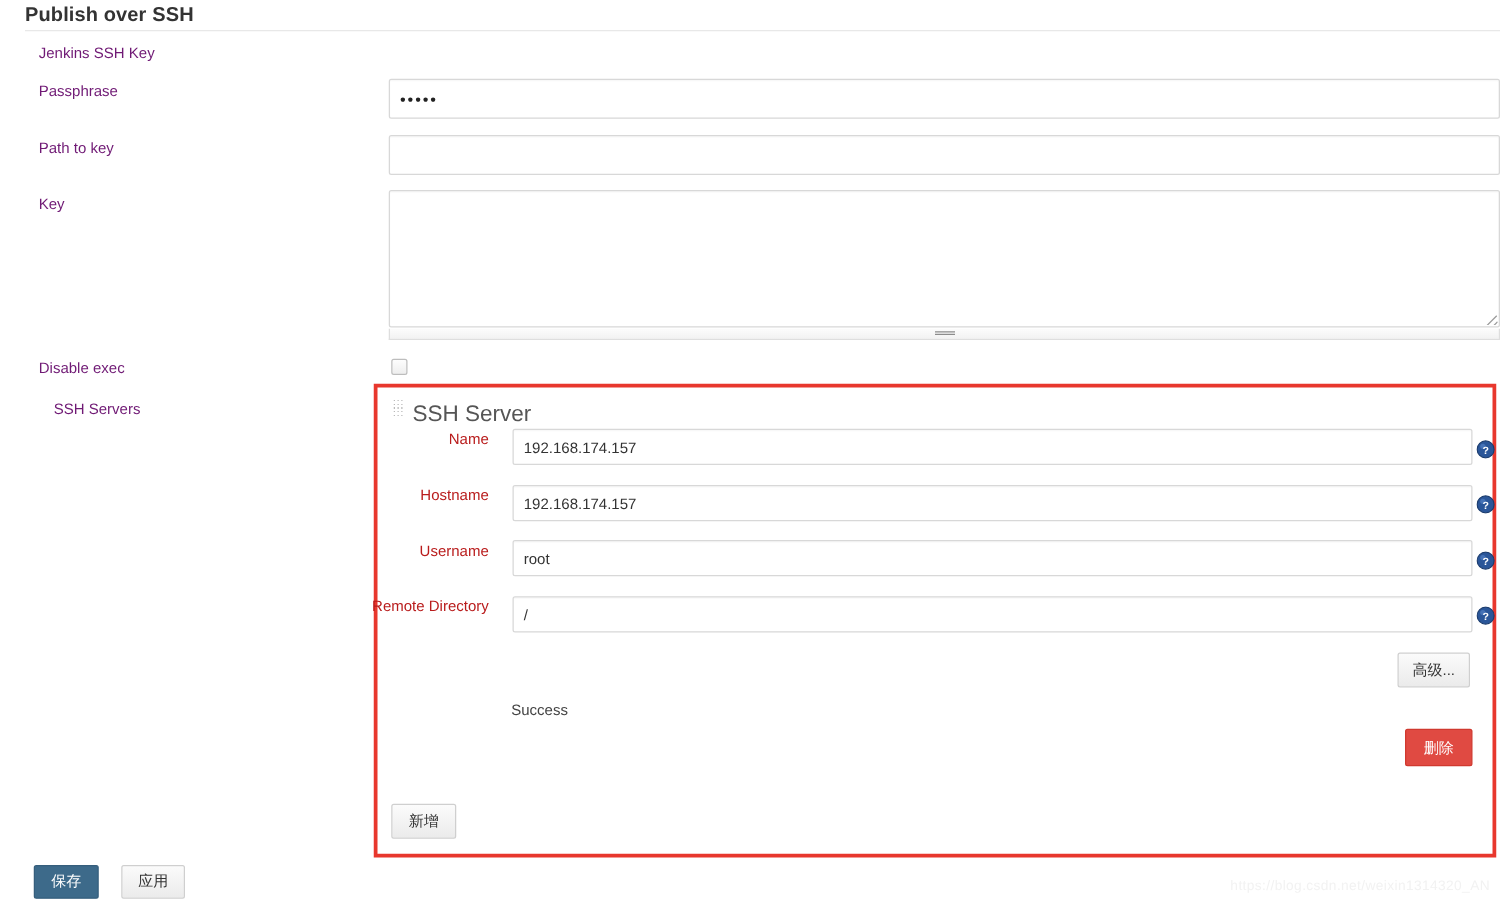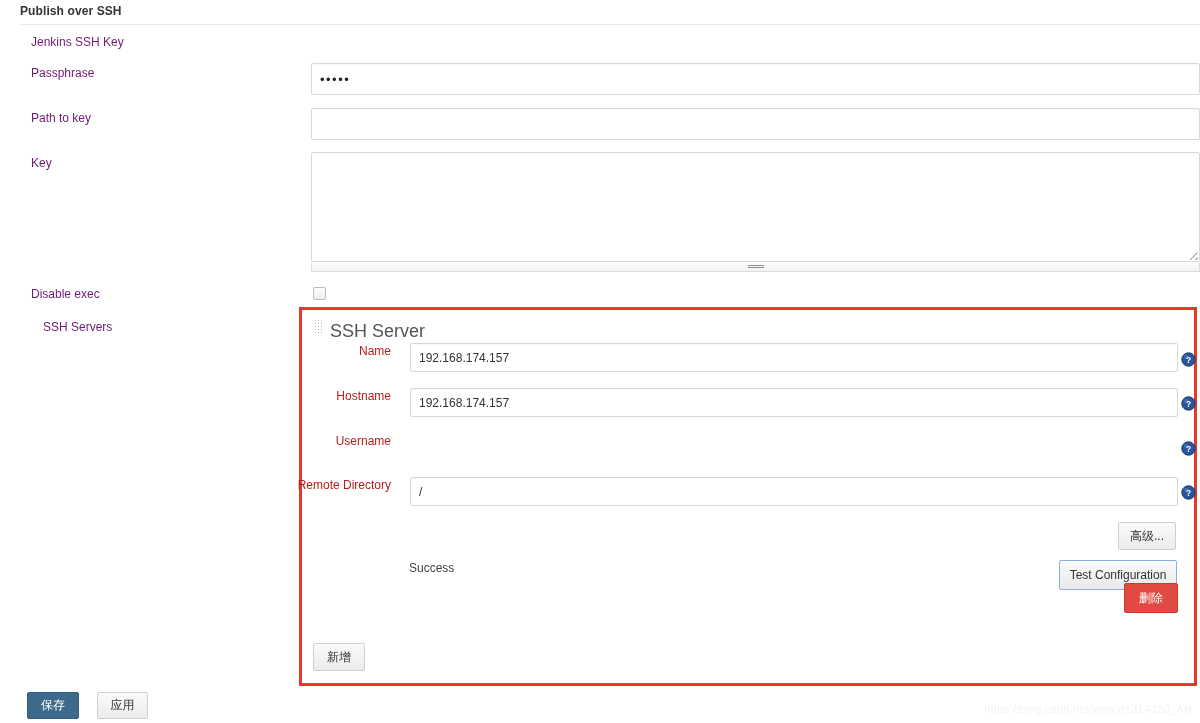--- a/index.html
+++ b/index.html
@@ -13,21 +13,21 @@
   #page {
     position: relative;
     width: 1200px; height: 723px;
     background: #ffffff;
   }
 
   
   .section-title {
     position: absolute;
     left: 20px; top: 4px;
-    font-size: 12px;
+    font-size: 16px;
     font-weight: bold;
     color: #333333;
     letter-spacing: 0.1px;
   }
   .header-rule {
     position: absolute;
     left: 20px; top: 24px;
     width: 1180px; height: 1px;
     background: #e8e8e8;
   }
@@ -282,20 +282,23 @@
   </div>
   <div class="help-icon" style="left:1181px; top:396px;">
     <svg width="15" height="15" viewBox="0 0 16 16">
       <circle cx="8" cy="8" r="7.2" fill="#2a5699" stroke="#1b3c6e" stroke-width="1"></circle>
       <circle cx="5.6" cy="5.4" r="2.2" fill="#4f7cc0" opacity="0.75"></circle>
       <text x="8" y="11.6" font-size="9" font-family="Liberation Sans, sans-serif" font-weight="bold" fill="#ffffff" text-anchor="middle">?</text>
     </svg>
   </div>
 
   <div class="field-label" style="left:319px; top:434px; width:72px;">Username</div>
+  <div class="txt-input" style="left:410px; top:432px; width:768px; height:29px;">
+    <span>root</span>
+  </div>
   <div class="help-icon" style="left:1181px; top:441px;">
     <svg width="15" height="15" viewBox="0 0 16 16">
       <circle cx="8" cy="8" r="7.2" fill="#2a5699" stroke="#1b3c6e" stroke-width="1"></circle>
       <circle cx="5.6" cy="5.4" r="2.2" fill="#4f7cc0" opacity="0.75"></circle>
       <text x="8" y="11.6" font-size="9" font-family="Liberation Sans, sans-serif" font-weight="bold" fill="#ffffff" text-anchor="middle">?</text>
     </svg>
   </div>
 
   <div class="field-label" style="left:283px; top:478px; width:108px;">Remote Directory</div>
   <div class="txt-input" style="left:410px; top:477px; width:768px; height:29px;">
@@ -306,21 +309,20 @@
       <circle cx="8" cy="8" r="7.2" fill="#2a5699" stroke="#1b3c6e" stroke-width="1"></circle>
       <circle cx="5.6" cy="5.4" r="2.2" fill="#4f7cc0" opacity="0.75"></circle>
       <text x="8" y="11.6" font-size="9" font-family="Liberation Sans, sans-serif" font-weight="bold" fill="#ffffff" text-anchor="middle">?</text>
     </svg>
   </div>
 
   <div class="btn btn-grey" style="left:1118px; top:522px; width:58px; height:28px;">高级...</div>
 
   <div class="status-text">Success</div>
 
-  <div class="btn btn-blueoutline" style="left:1059px; top:560px; width:118px; height:30px;">Test Configuration</div>
 
   <div class="btn btn-red" style="left:1124px; top:583px; width:54px; height:30px;">删除</div>
 
   <div class="btn btn-grey" style="left:313px; top:643px; width:52px; height:28px;">新增</div>
 
   <div class="btn btn-primary" style="left:27px; top:692px; width:52px; height:27px; background:#3d6a8a; border:1px solid #355e7c; color:#ffffff;">保存</div>
   <div class="btn btn-grey" style="left:97px; top:692px; width:51px; height:27px;">应用</div>
 
   <div class="watermark">https://blog.csdn.net/weixin1314320_AN</div>
 

